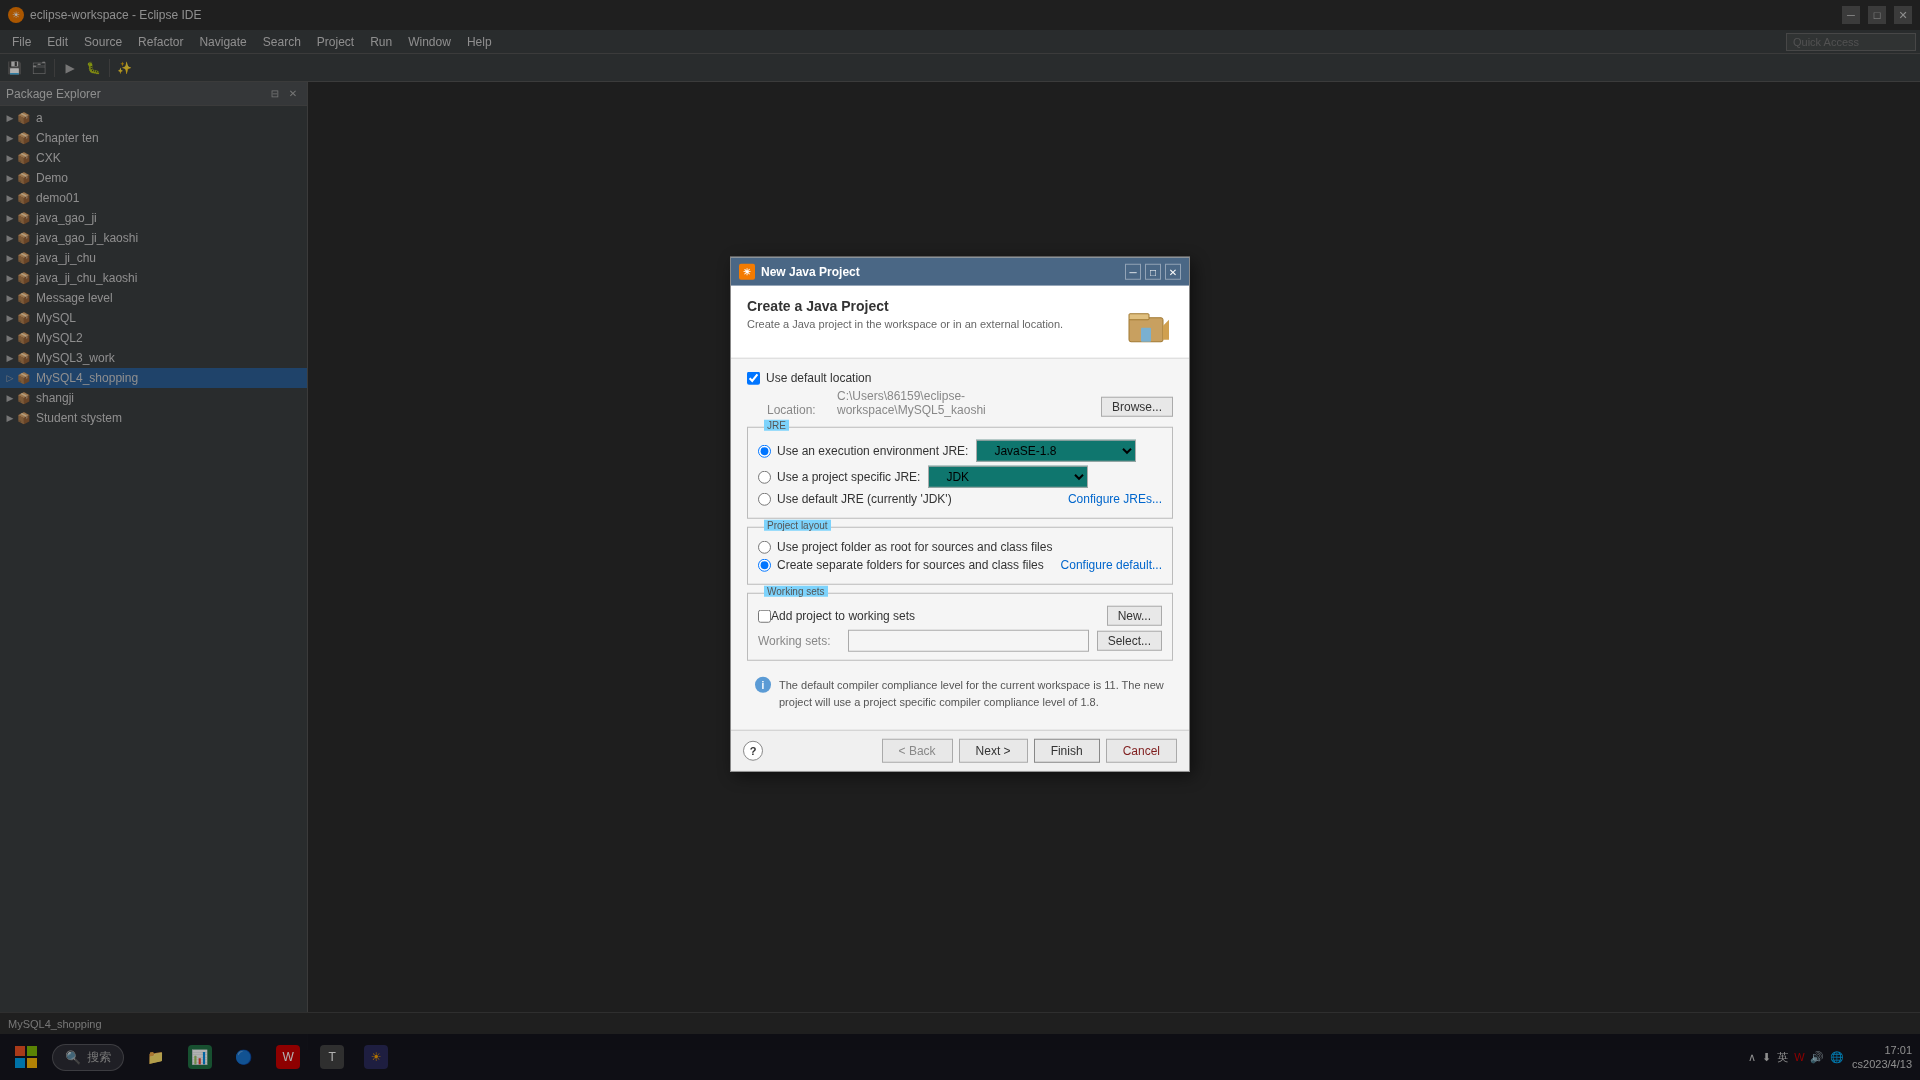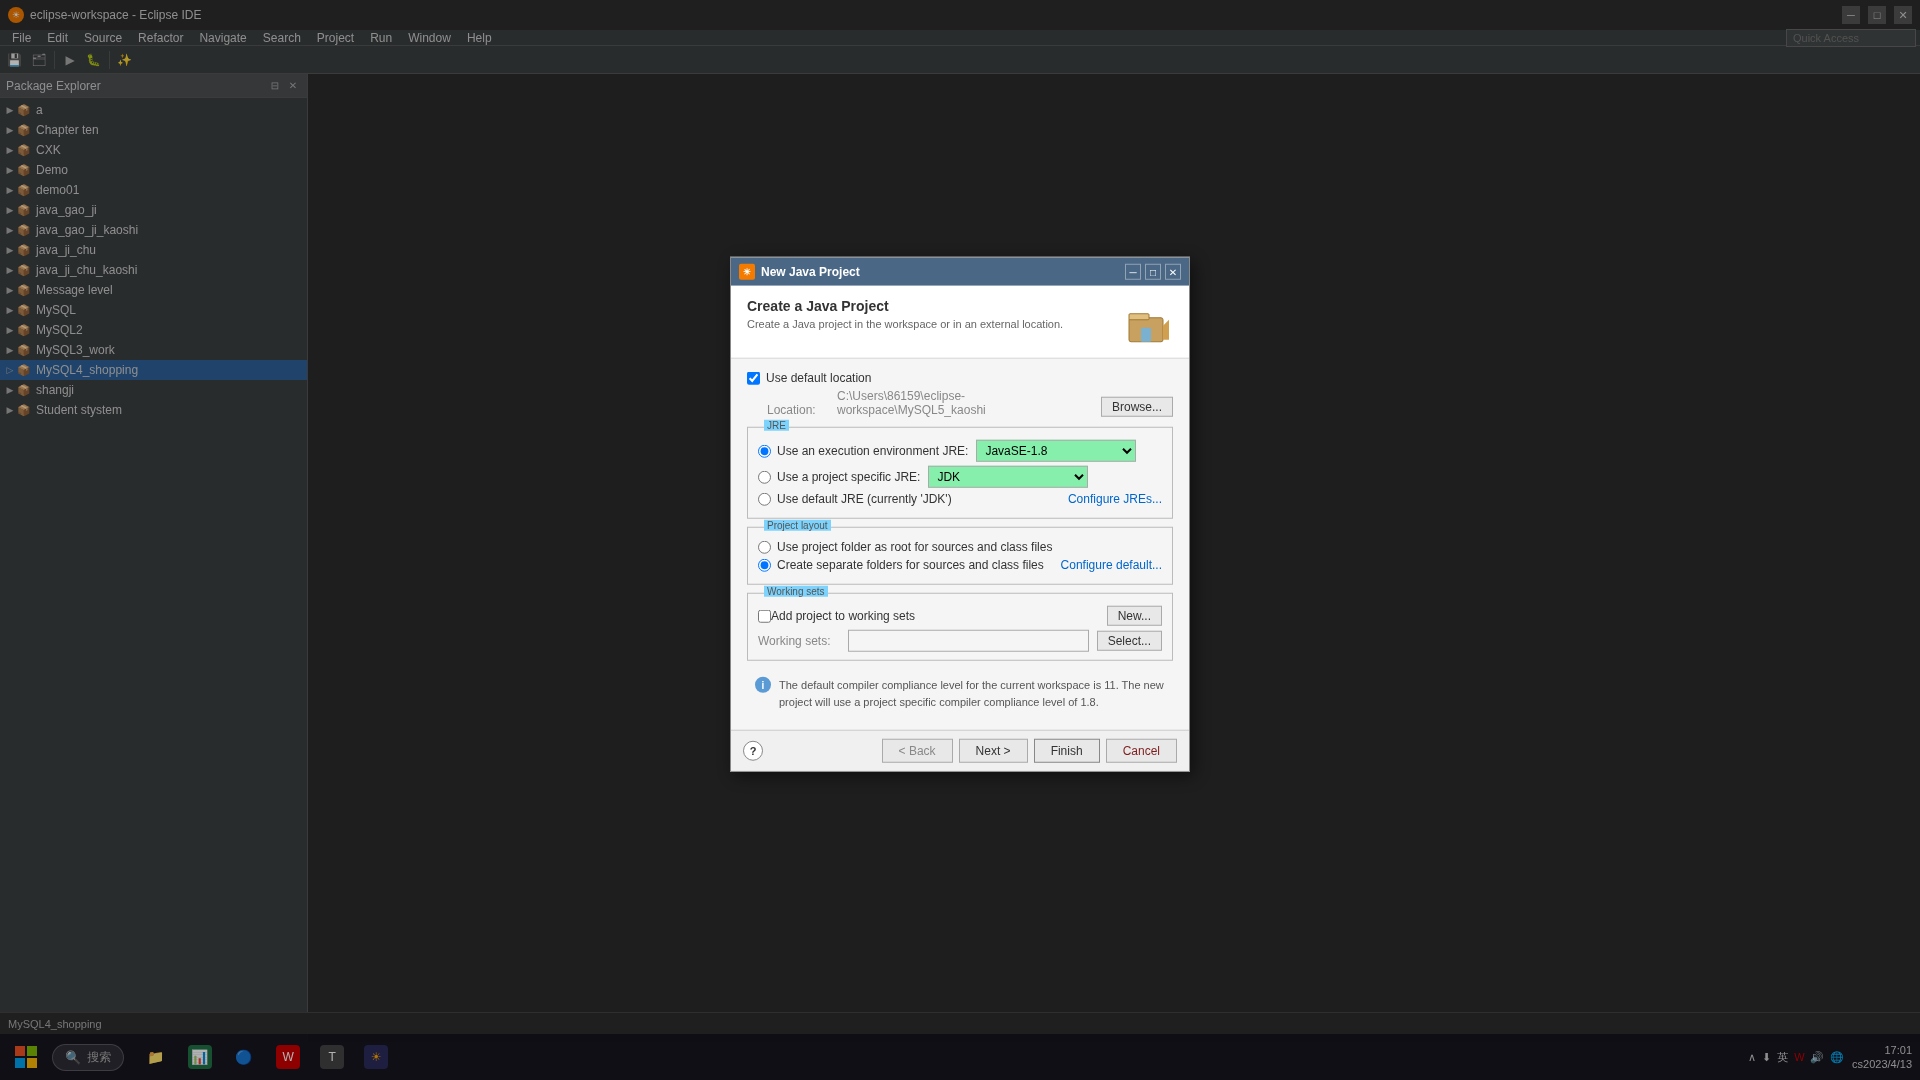--- a/index.html
+++ b/index.html
@@ -58,21 +58,21 @@
       color: #ccc;
       cursor: pointer;
       display: flex;
       align-items: center;
       justify-content: center;
       font-size: 11px;
     }
 
     
     .menu-bar {
-      height: 16px;
+      height: 24px;
       background: #3c3f41;
       display: flex;
       align-items: center;
       padding: 0 4px;
       border-bottom: 1px solid #555;
     }
     .menu-item {
       padding: 2px 8px;
       color: #cccccc;
       cursor: pointer;
@@ -377,23 +377,23 @@
       height: 13px;
     }
     .radio-label {
       font-size: 12px;
       color: #333;
     }
     .radio-select {
       margin-left: 8px;
       height: 22px;
       border: 1px solid #aaa;
-      background: #86efac;
-      font-size: 12px;
-      padding: 0 4px;
+      background: #0f766e;
+      font-size: 12px;
+      padding: 0 13px;
       min-width: 160px;
     }
     .configure-link {
       color: #0066cc;
       cursor: pointer;
       font-size: 12px;
       text-decoration: none;
       margin-left: auto;
     }
 

